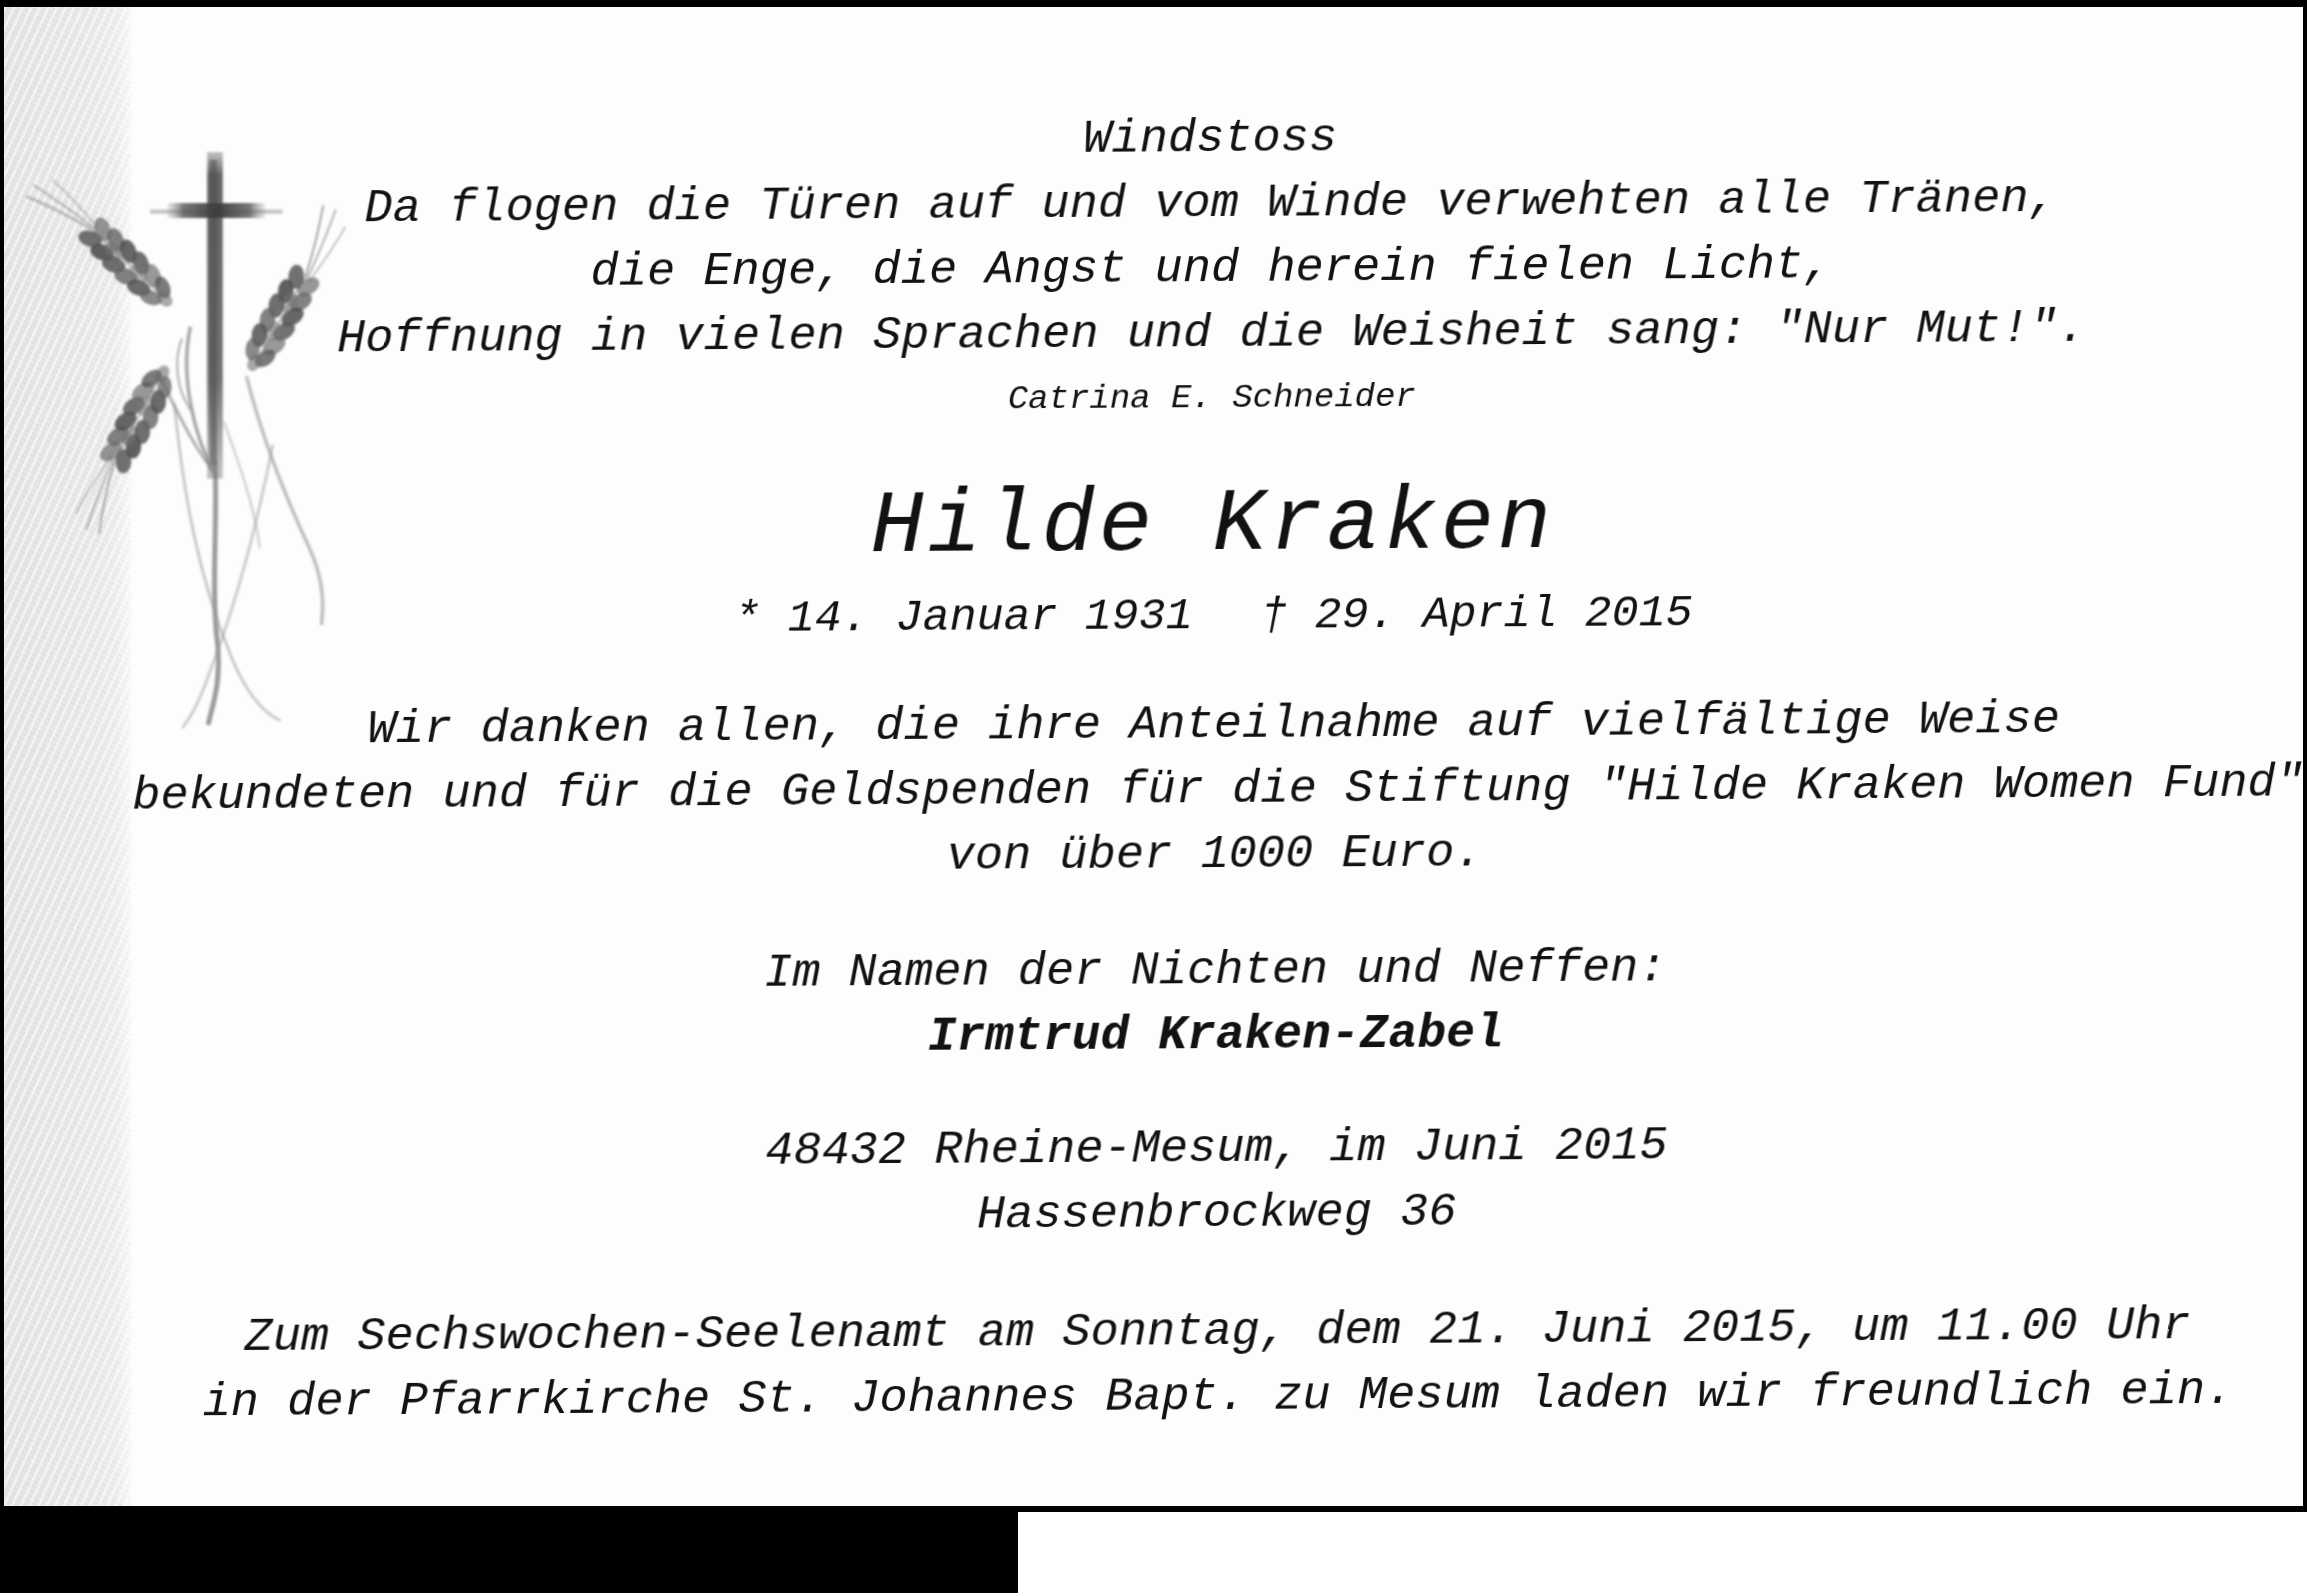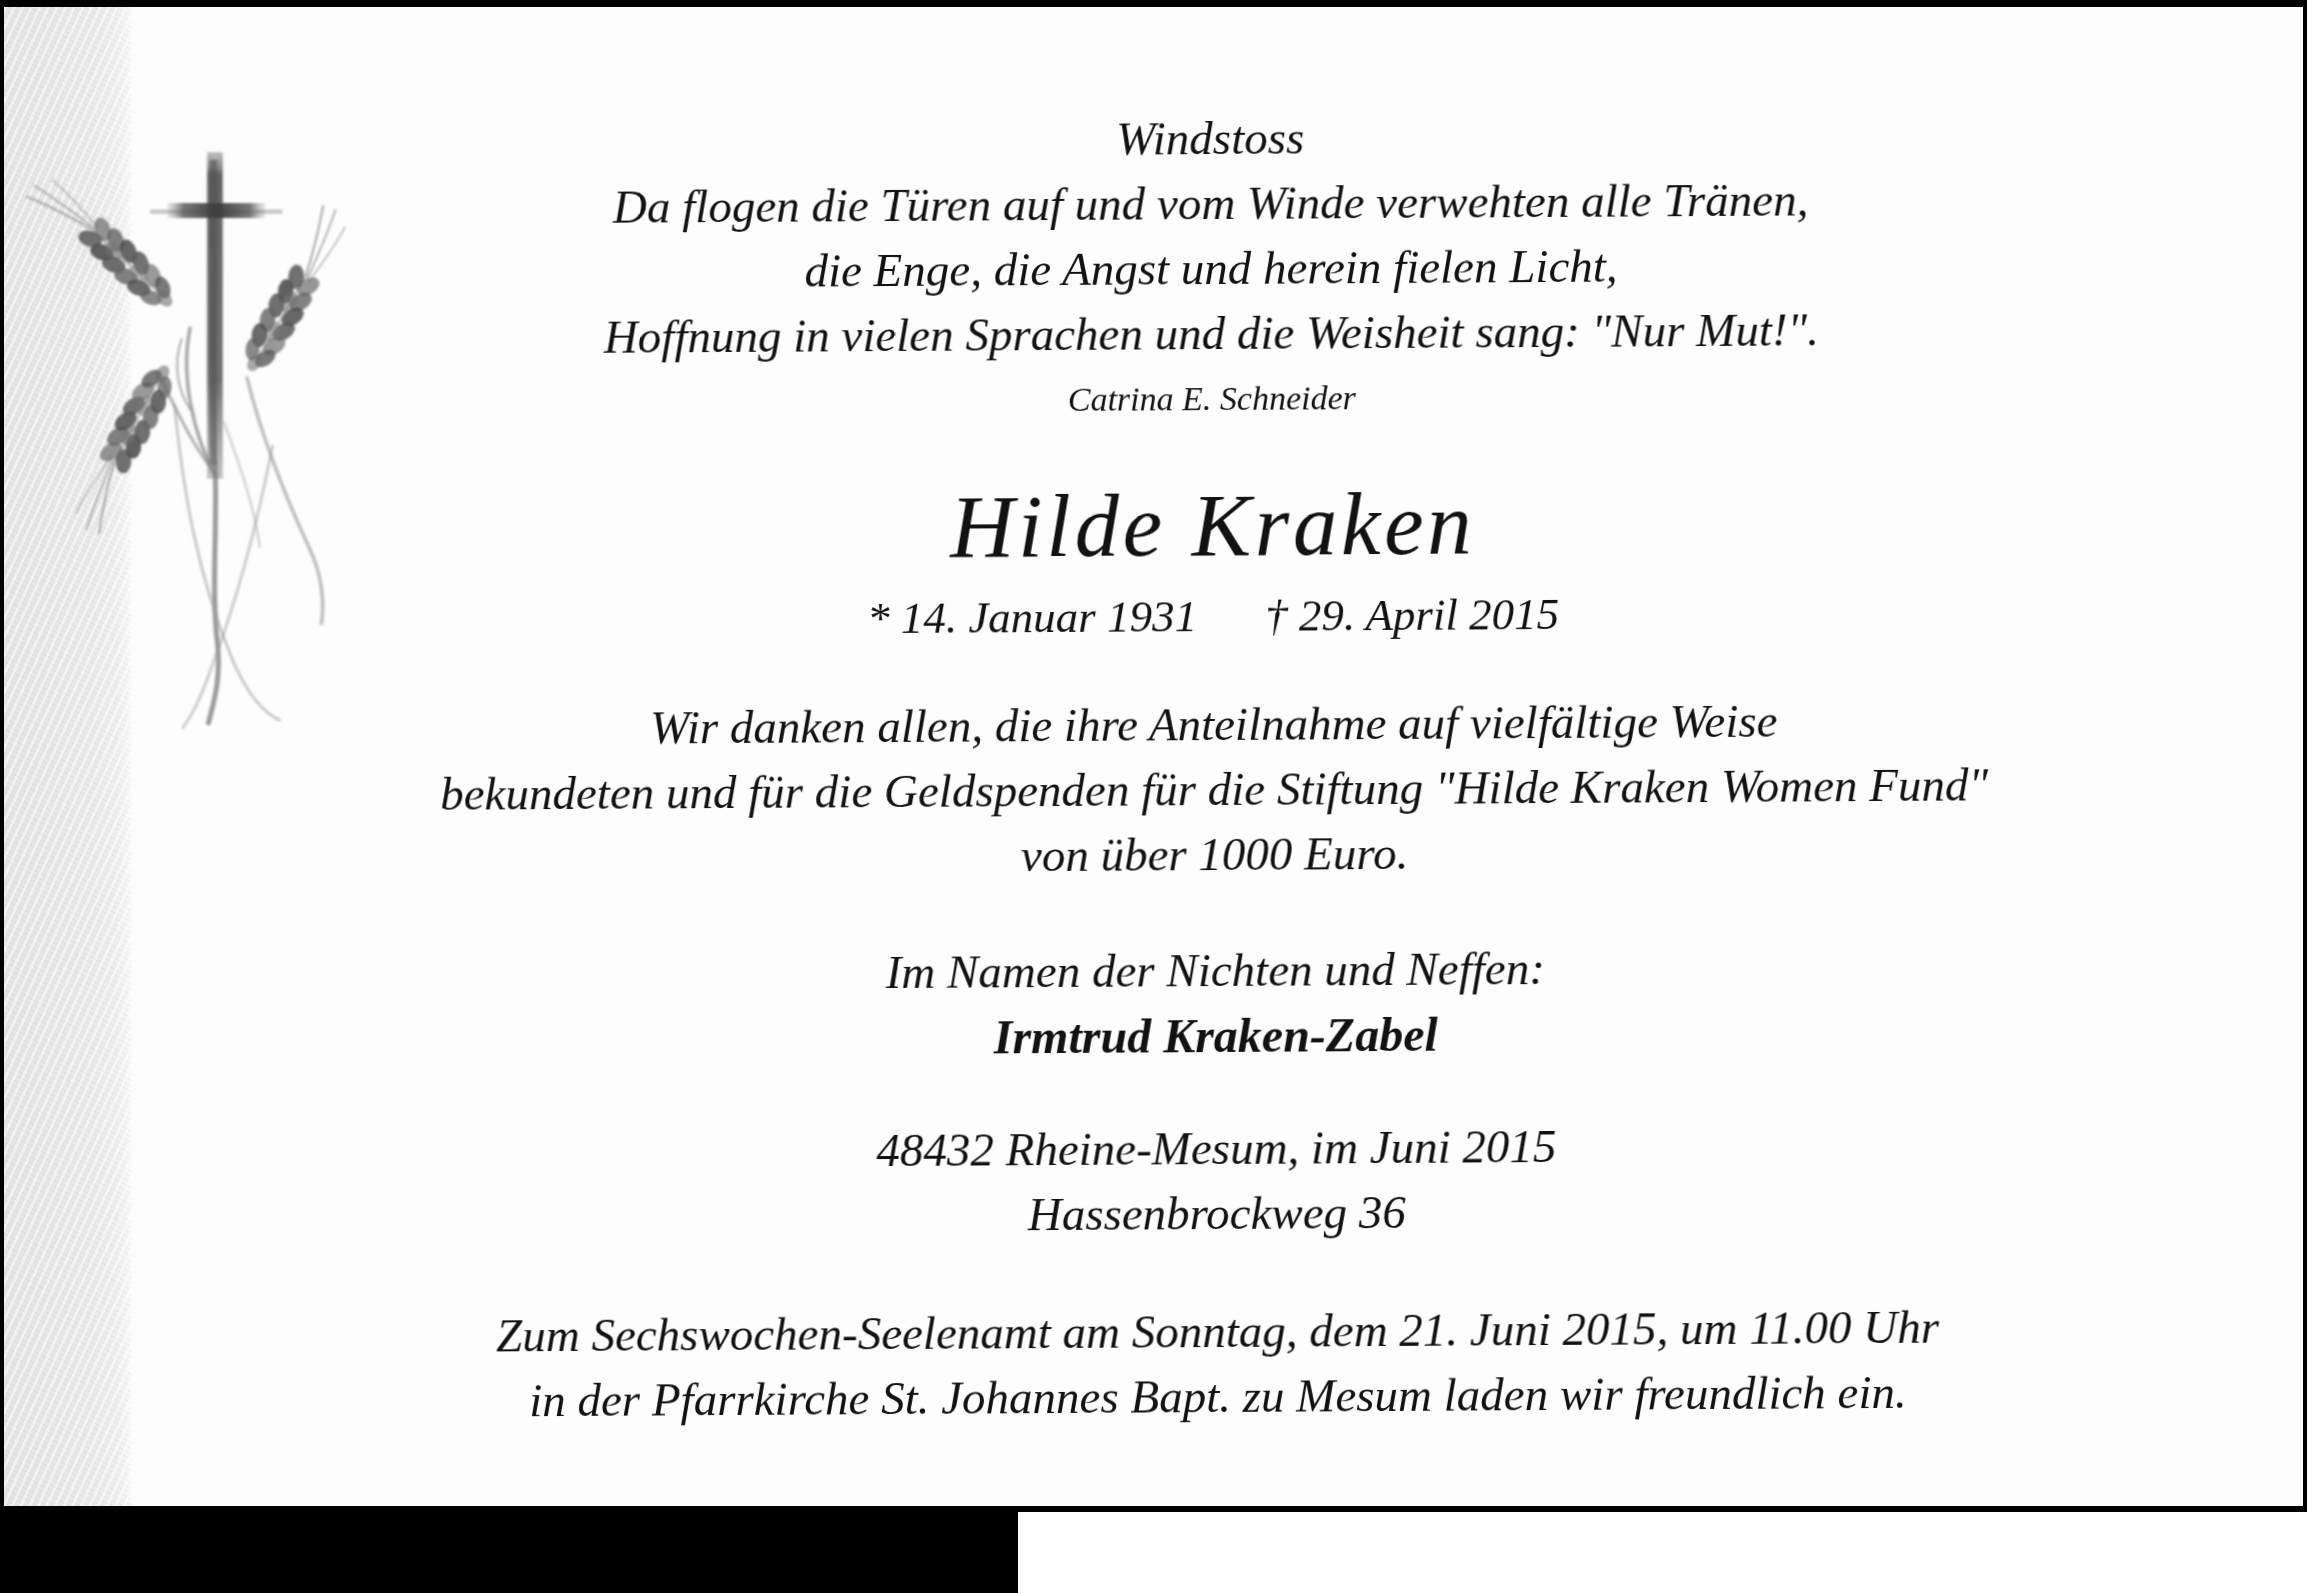--- a/index.html
+++ b/index.html
@@ -2,21 +2,21 @@
 <html lang="de" style="font-size:11.4px"><head>
 <meta charset="utf-8">
 <title>Hilde Kraken</title>
 <style>
   html,body{margin:0;padding:0;background:#000;}
   .stage{
     position:relative;
     width:2307px;height:1593px;
     background:#000;
     overflow:hidden;
-    font-family:Liberation Serif, serif;
+    font-family:Liberation Mono, monospace;
   }
   
   .card{
     position:absolute;left:4.3px;top:7px;width:2299px;height:1499px;
     background:#fdfdfd;
     overflow:hidden;
   }
   
   .texture-band{
     position:absolute;left:0;top:0;width:128px;height:100%;

